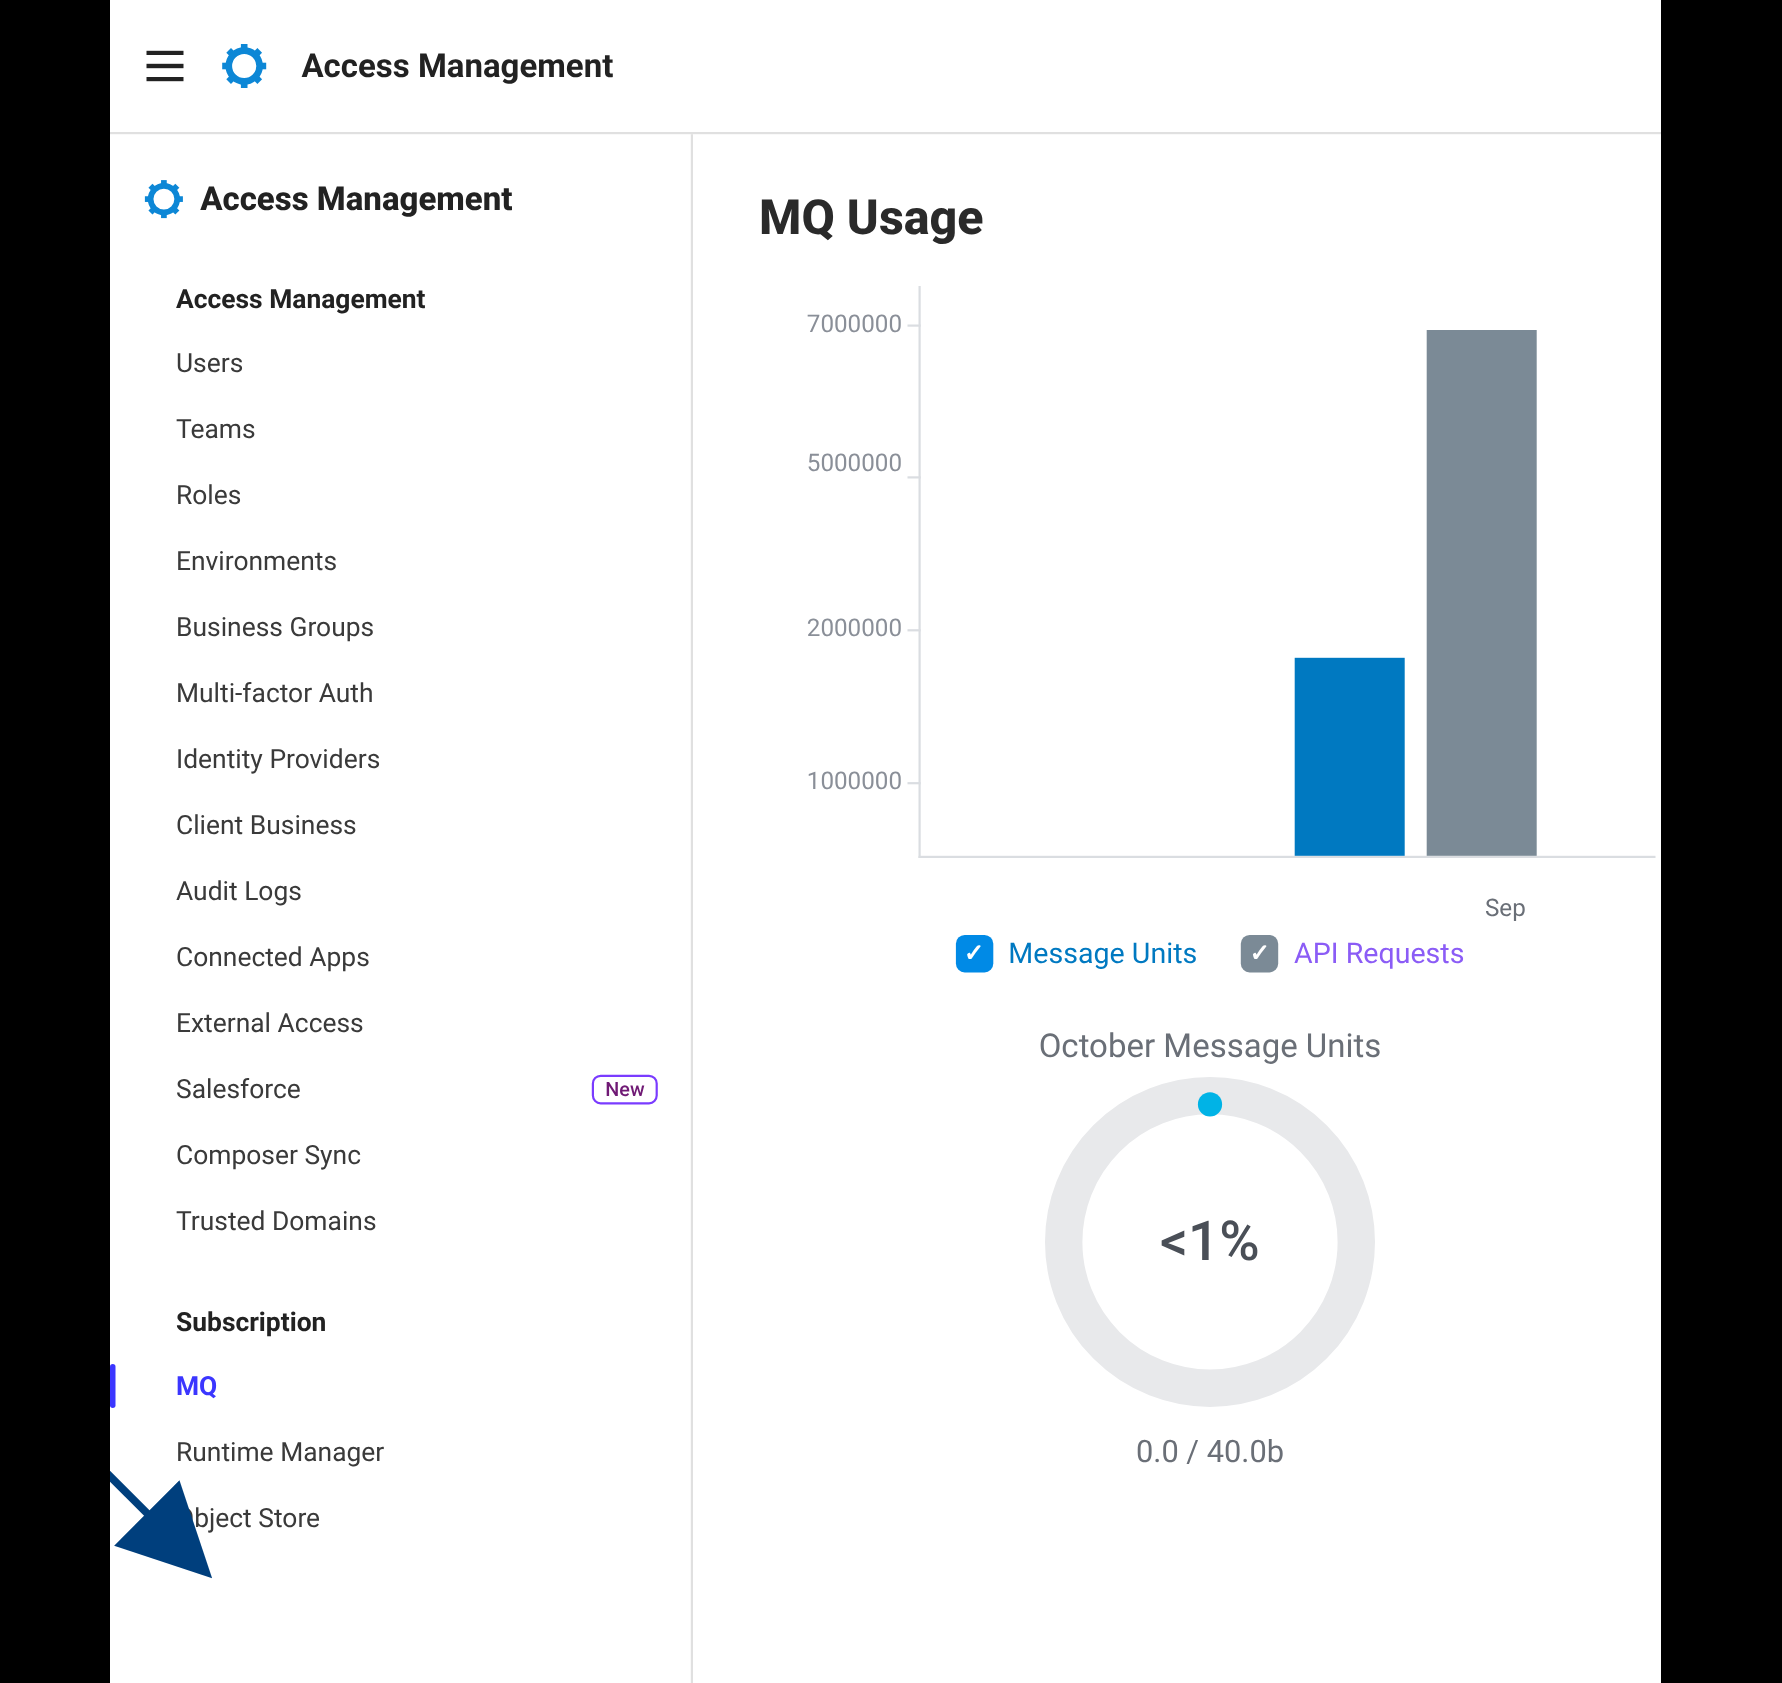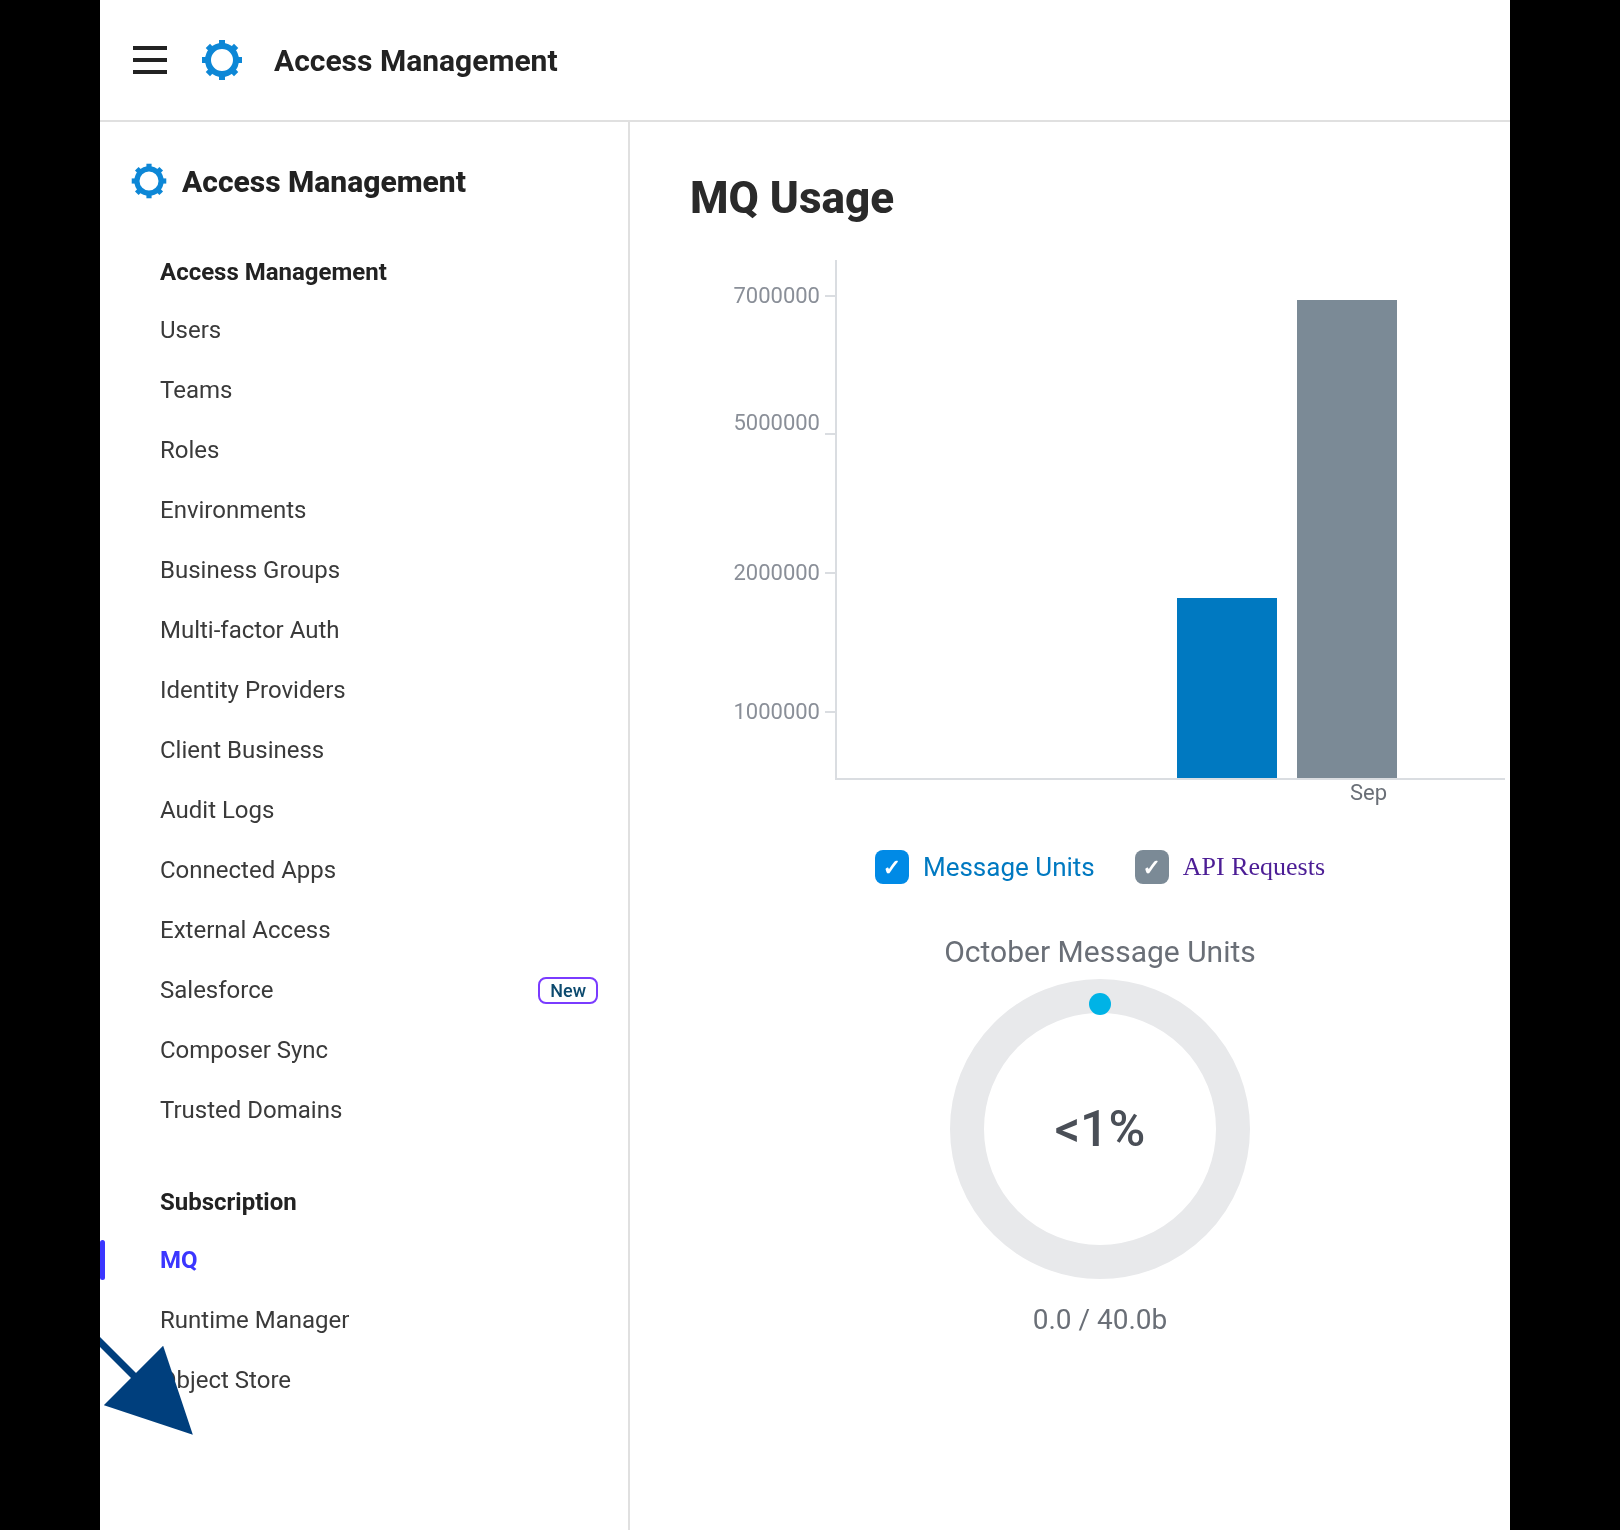--- a/index.html
+++ b/index.html
@@ -80,21 +80,21 @@
   .sidebar-item.active::before {
     content: "";
     position: absolute;
     left: 0; top: 10px; bottom: 10px;
     width: 5px;
     background: #3b36ff;
     border-radius: 3px;
   }
   .new-badge {
     border: 2px solid #7a3bff;
-    color: #0c4a6e;
+    color: #701a75;
     font-size: 18px;
     padding: 1px 10px;
     border-radius: 8px;
     font-weight: 500;
   }
   
   .main {
     flex: 1;
     padding: 50px 0 0 60px;
     overflow: hidden;
@@ -145,21 +145,21 @@
   }
   .bar {
     position: absolute;
     bottom: 0;
     width: 100px;
   }
   .bar.blue { background: #0079c1; }
   .bar.gray { background: #7b8a96; }
   .xlabel {
     position: absolute;
-    top: 520px;
+    top: 554px;
     color: #6a6f77;
     font-size: 22px;
   }
   
   .legend {
     display: flex;
     gap: 40px;
     justify-content: center;
     padding: 20px 0 50px 0;
     width: 820px;
@@ -175,21 +175,21 @@
     border-radius: 8px;
     display: flex; align-items: center; justify-content: center;
     color: #fff;
     font-size: 22px;
     font-weight: 900;
   }
   .legend-check.blue { background: #008ae6; }
   .legend-check.gray { background: #7b8a96; }
   .legend-label { font-size: 26px; }
   .legend-label.blue { color: #0079c1; }
-  .legend-label.gray { color: #4c1d95; font-family: Liberation Serif, serif; }
+  .legend-label.gray { color: #8b5cf6; }
   
   .gauge-section {
     width: 820px;
     text-align: center;
   }
   .gauge-title {
     font-size: 30px;
     color: #6a6f77;
     margin-bottom: 10px;
   }

